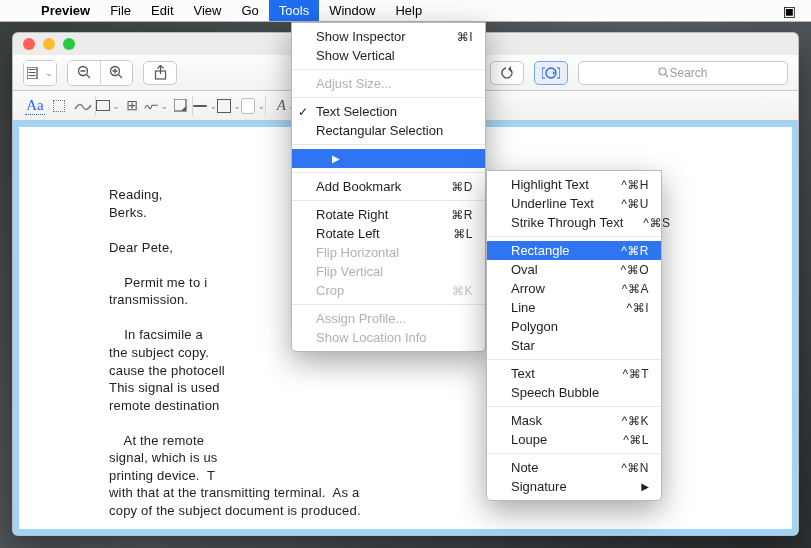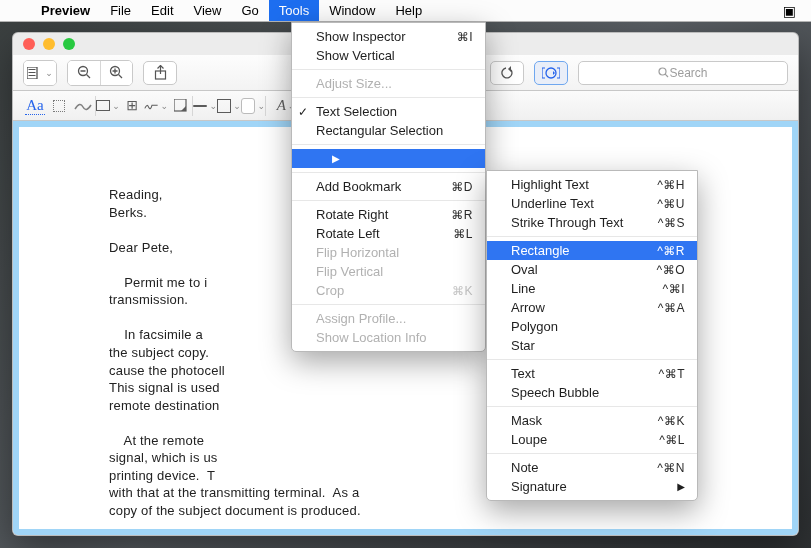--- a/index.html
+++ b/index.html
@@ -44,21 +44,21 @@
   .menu-item .label{flex:1;}
   .menu-item .sc{color:#2b2b2b; font-size:12px; letter-spacing:0.5px; padding-left:20px;}
   .menu-item.disabled{color:#b1b1b1;}
   .menu-item.disabled .sc{color:#c4c4c4;}
   .menu-item.highlight{background:#2f75f2; color:#fff;}
   .menu-item.highlight .sc{color:#fff;}
   .menu-item .arrow{font-size:10px; padding-left:16px;}
   .menu-item .check{position:absolute; left:6px; font-size:12px;}
   .menu-sep{height:1px; background:#e7e7e7; margin:4px 0;}
   #tools-menu{top:22px; left:291px; width:195px;}
-  #annotate-menu{top:170px; left:486px; width:212px;}
+  #annotate-menu{top:170px; left:486px; width:176px;}
 </style>
 </head>
 <body>
 
 <div class="menubar">
   <span class="apple"></span>
   <div id="mb-items" style="display: flex; height: 100%;">
       <div class="item bold">Preview</div>
       <div class="item">File</div>
       <div class="item">Edit</div>
@@ -305,28 +305,28 @@
     <div class="menu-sep"></div>
     <div class="menu-item highlight">
       <span class="label">Rectangle</span>
       <span class="sc">^⌘R</span>
     </div>
     <div class="menu-item">
       <span class="label">Oval</span>
       <span class="sc">^⌘O</span>
     </div>
     <div class="menu-item">
+      <span class="label">Arrow</span>
+      <span class="sc">^⌘A</span>
+    </div>
+    <div class="menu-item">
       <span class="label">Line</span>
       <span class="sc">^⌘I</span>
     </div>
     <div class="menu-item">
-      <span class="label">Arrow</span>
-      <span class="sc">^⌘A</span>
-    </div>
-    <div class="menu-item">
       <span class="label">Polygon</span>
     </div>
     <div class="menu-item">
       <span class="label">Star</span>
     </div>
     <div class="menu-sep"></div>
     <div class="menu-item">
       <span class="label">Text</span>
       <span class="sc">^⌘T</span>
     </div>

